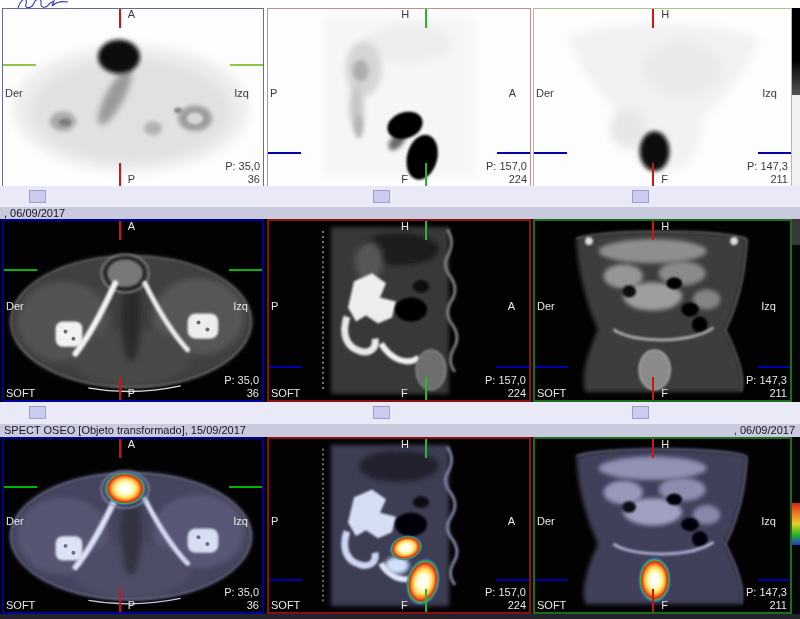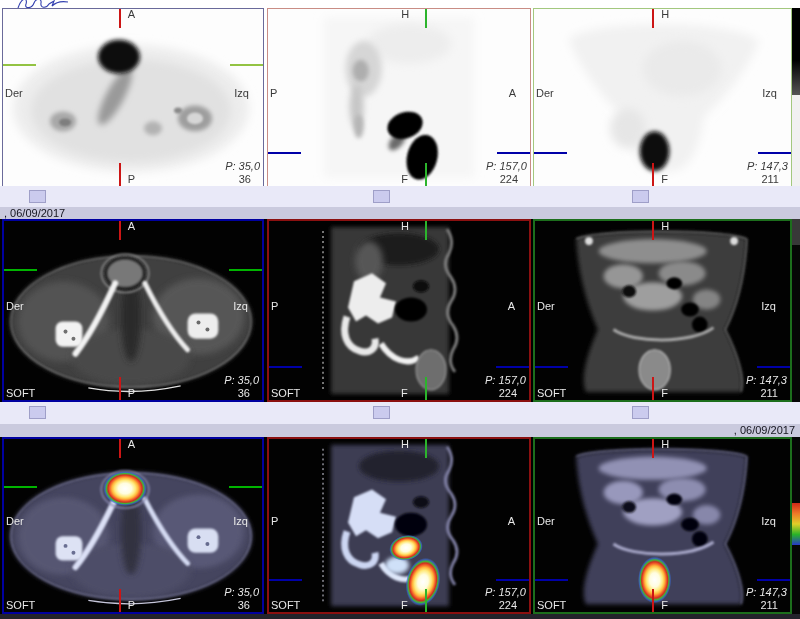--- a/index.html
+++ b/index.html
@@ -37,22 +37,22 @@
   .c2 .htick,.c3 .htick{background:#0000a8;top:81%;}
   
   .lab{position:absolute;white-space:nowrap;line-height:13px;}
   .lab-t{top:-1px;} .lab-b{bottom:0;}
   .c1 .lab-t,.c1 .lab-b{left:calc(44.5% + 9px);}
   .c2 .lab-t,.c2 .lab-b{left:calc(60% - 24px);}
   .c3 .lab-t,.c3 .lab-b{left:calc(46% + 9px);}
   .lab-l{left:2px;top:calc(48% - 7px);}
   .lab-r{right:14px;top:calc(48% - 7px);}
   .lab-soft{left:2px;bottom:0;}
-  .lab-pos{right:3px;bottom:13px;font-style:italic;}
-  .lab-slice{right:12px;bottom:0;}
+  .lab-pos{right:3px;bottom:13px;}
+  .lab-slice{right:3px;bottom:0;}
   
   .strip{position:absolute;left:0;width:800px;background:#e9e9f8;}
   #strip1{top:186px;height:21px;}
   #strip2{top:402px;height:22px;}
   .thumb{position:absolute;width:17px;height:13px;top:4px;background:#cbcbee;border:1px solid #9f9fc8;box-sizing:border-box;}
   .th1{left:29px;} .th2{left:373px;} .th3{left:632px;}
   .band{position:absolute;left:0;width:800px;height:12px;background:#cacade;color:#15151f;line-height:12px;text-decoration:underline;}
   #band1{top:207px;}
   #band2{top:424px;height:13px;line-height:13px;}
   .band .btxt{position:absolute;left:4px;top:0;}
@@ -290,20 +290,21 @@
       <div class="lthumb"></div>
     </div>
 
   <div class="strip" id="strip2">
     <div class="thumb th1"></div>
     <div class="thumb th2"></div>
     <div class="thumb th3"></div>
   </div>
 
   <div class="band" id="band2">
+    <span class="btxt">SPECT OSEO [Objeto transformado], 15/09/2017</span>
     <span class="btxt-r">, 06/09/2017</span>
   </div>
 
   <div id="row-fused" class="row">
 
     <div class="panel dark c1">
       <svg viewBox="0 0 260 178" preserveAspectRatio="none">
         <ellipse cx="128" cy="100" rx="122" ry="66" fill="#45455e" filter="url(#f2)"></ellipse>
         <ellipse cx="60" cy="100" rx="46" ry="40" fill="#565672" filter="url(#f3)"></ellipse>
         <ellipse cx="196" cy="95" rx="46" ry="38" fill="#595976" filter="url(#f3)"></ellipse>

